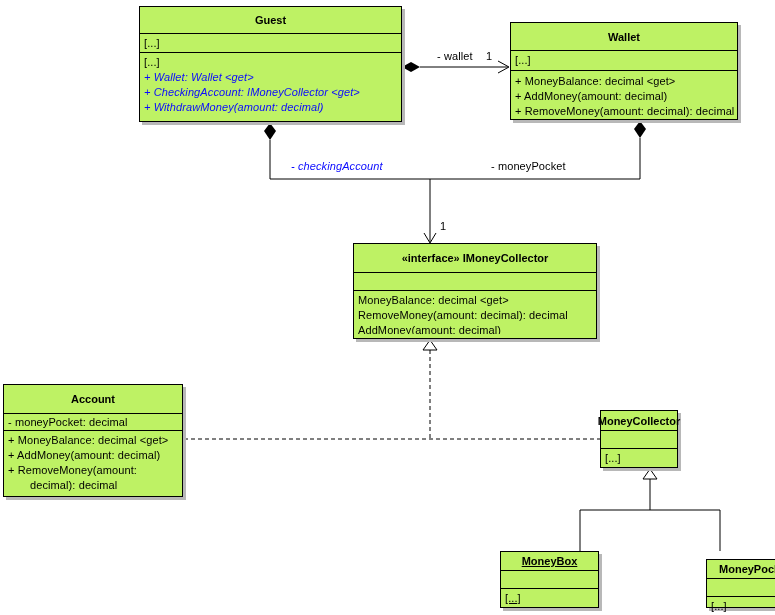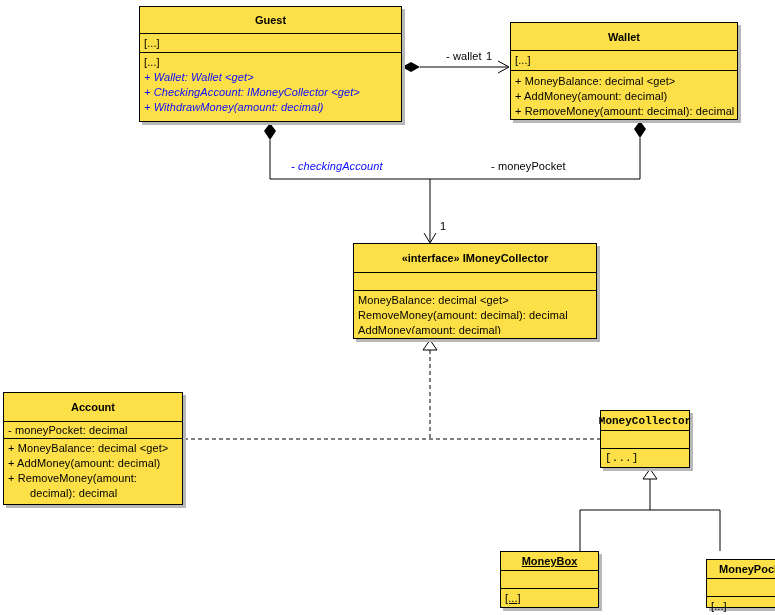--- a/index.html
+++ b/index.html
@@ -1,21 +1,21 @@
 <!DOCTYPE html>
 <html><head>
 <meta charset="utf-8">
 <style>
   html,body{margin:0;padding:0;background:#ffffff;}
   #canvas{
     position:relative;width:775px;height:615px;background:#ffffff;
     font-family:"Liberation Sans", sans-serif;overflow:hidden;
   }
   .uml-box{
-    position:absolute;background:#fde047;border:1px solid #000000;
+    position:absolute;background:#bef264;border:1px solid #000000;
     box-shadow:3px 3px 0 #b8b8b8;box-sizing:border-box;
   }
   .uml-title{
     display:flex;align-items:center;justify-content:center;
     font-weight:bold;font-size:11px;color:#000000;white-space:nowrap;
   }
   .uml-sec{border-top:1px solid #000000;box-sizing:border-box;overflow:hidden;}
   .row{
     font-size:11px;line-height:15px;padding-left:4px;color:#000000;
     white-space:nowrap;letter-spacing:0.1px;
@@ -97,34 +97,34 @@
   <div class="uml-box" style="left:308px;top:243px;width:244px;height:96px;margin-left:45px;">
     <div class="uml-title" style="height:28px;">«interface» IMoneyCollector</div>
     <div class="uml-sec" style="height:18px;"></div>
     <div class="uml-sec" style="height:44px;padding-top:2px;">
       <div class="row">MoneyBalance: decimal &lt;get&gt;</div>
       <div class="row">RemoveMoney(amount: decimal): decimal</div>
       <div class="row">AddMoney(amount: decimal)</div>
     </div>
   </div>
 
-  <div class="uml-box" style="left:3px;top:392px;width:180px;height:113px;">
+  <div class="uml-box" style="left:3px;top:384px;width:180px;height:113px;">
     <div class="uml-title" style="height:28px;">Account</div>
     <div class="uml-sec" style="height:17px;padding-top:1px;">
       <div class="row" style="line-height:14px;">- moneyPocket: decimal</div>
     </div>
     <div class="uml-sec" style="height:66px;padding-top:2px;">
       <div class="row">+ MoneyBalance: decimal &lt;get&gt;</div>
       <div class="row">+ AddMoney(amount: decimal)</div>
       <div class="row">+ RemoveMoney(amount:</div>
       <div class="row indent">decimal): decimal</div>
     </div>
   </div>
 
-  <div class="uml-box" style="left:600px;top:410px;width:90px;height:58px;font-family:Liberation Mono, monospace;">
+  <div class="uml-box" style="left:600px;top:410px;width:78px;height:58px;">
     <div class="uml-title" style="height:19px;">MoneyCollector</div>
     <div class="uml-sec" style="height:18px;"></div>
     <div class="uml-sec" style="height:19px;padding-top:2px;">
       <div class="row">[...]</div>
     </div>
   </div>
 
   <div class="uml-box" style="left:500px;top:551px;width:99px;height:57px;text-decoration:underline;">
     <div class="uml-title" style="height:18px;">MoneyBox</div>
     <div class="uml-sec" style="height:18px;"></div>
@@ -134,19 +134,19 @@
   </div>
 
   <div class="uml-box" style="left:706px;top:551px;width:97px;height:49px;margin-top:8px;">
     <div class="uml-title" style="height:18px;">MoneyPocket</div>
     <div class="uml-sec" style="height:18px;"></div>
     <div class="uml-sec" style="height:19px;padding-top:2px;">
       <div class="row">[...]</div>
     </div>
   </div>
 
-  <div class="edge-label" style="left:446px;top:50px;">- wallet</div>
+  <div class="edge-label" style="left:437px;top:50px;">- wallet</div>
   <div class="edge-label" style="left:486px;top:50px;">1</div>
   <div class="edge-label blue" style="left:291px;top:160px;">- checkingAccount</div>
   <div class="edge-label" style="left:491px;top:160px;">- moneyPocket</div>
   <div class="edge-label" style="left:440px;top:220px;">1</div>
 
 </div>
 
 </body></html>

